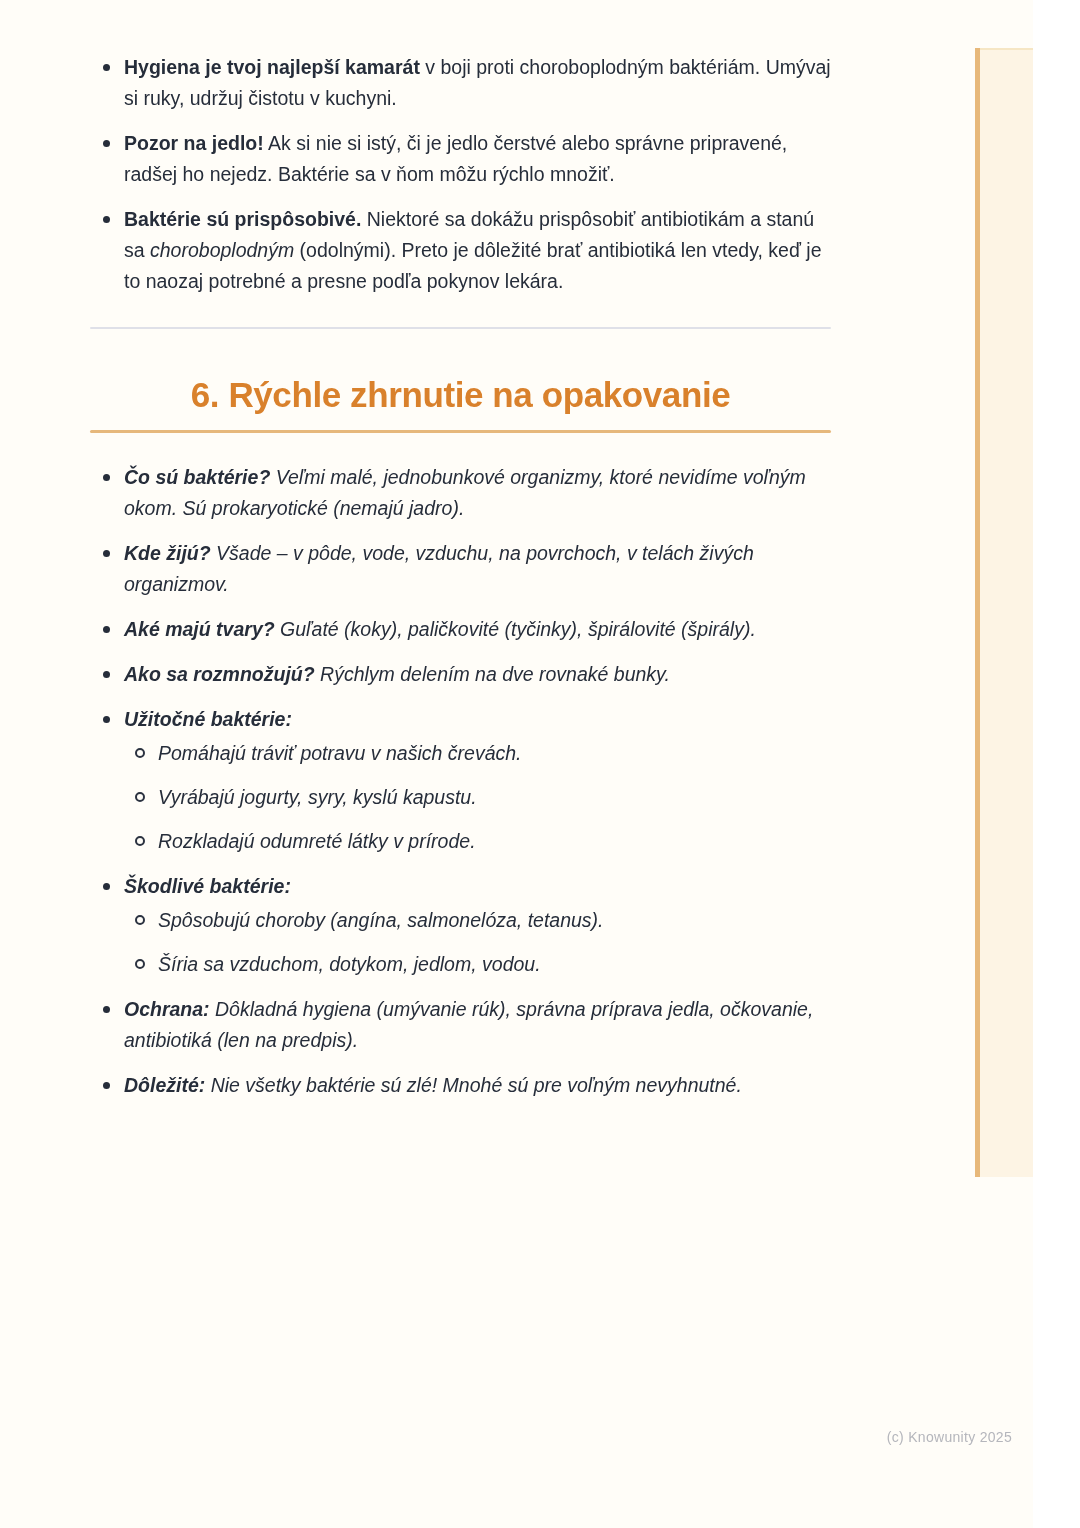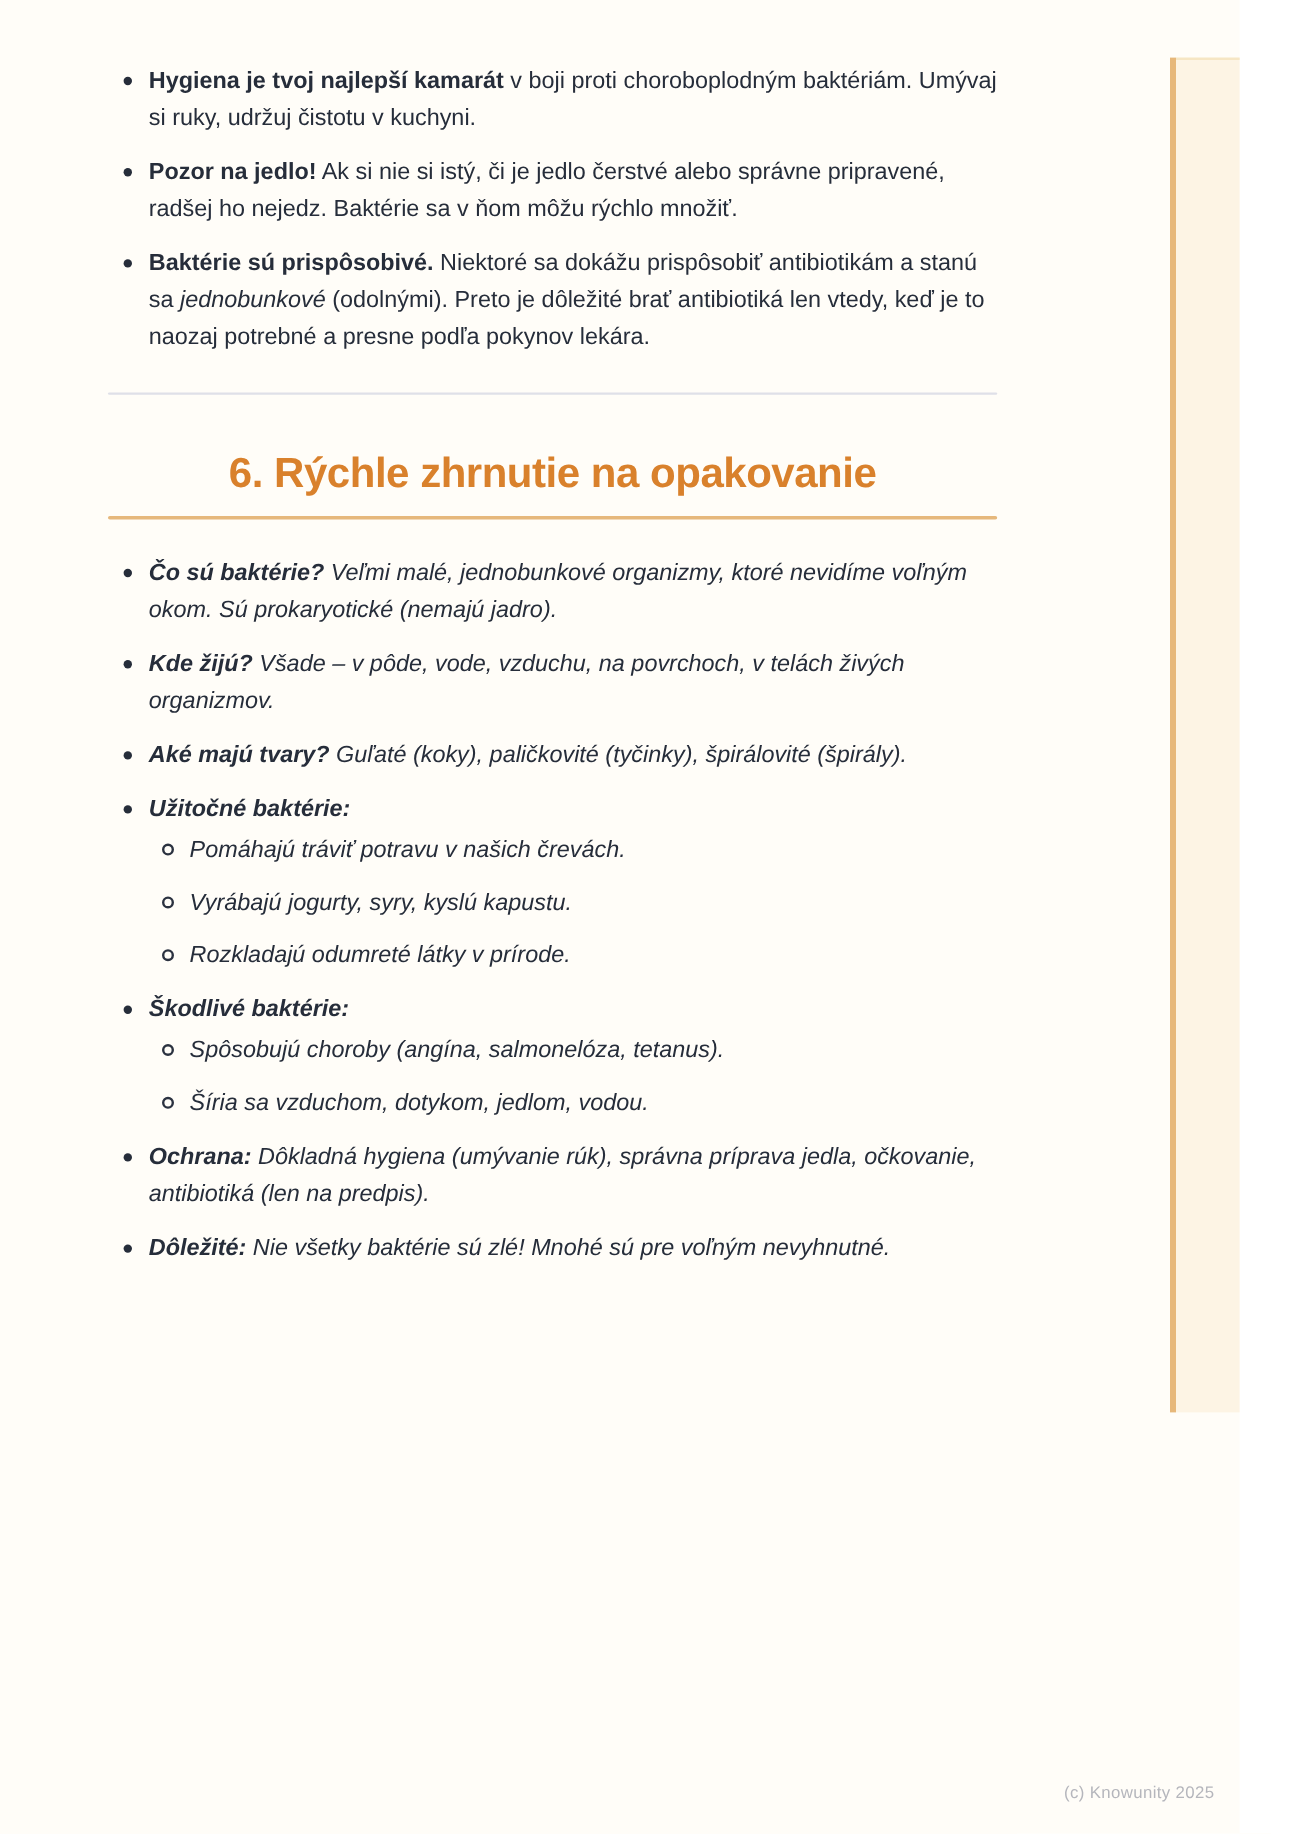--- a/index.html
+++ b/index.html
@@ -113,21 +113,21 @@
     margin-top: 14px;
     background: var(--heading_rule_color, #e6b87c);
     border-radius: 2px;
   }
   .summary-list {
     margin-top: 29px;
     font-style: italic;
   }
   .footer {
     position: absolute;
-    top: 1485px;
+    top: 1429px;
     right: 68px;
     font-size: 14px;
     letter-spacing: 0.3px;
     color: var(--footer_color, #b5b6bc);
   }
 </style>
 </head>
 <body>
 
 <div class="page">
@@ -139,38 +139,41 @@
   <div class="content">
 
     <ul class="lvl1">
       <li>
         <span class="b">Hygiena je tvoj najlepší kamarát</span><span> v boji proti choroboplodným baktériám. Umývaj si ruky, udržuj čistotu v kuchyni.</span>
       </li>
       <li>
         <span class="b">Pozor na jedlo!</span><span> Ak si nie si istý, či je jedlo čerstvé alebo správne pripravené, radšej ho nejedz. Baktérie sa v ňom môžu rýchlo množiť.</span>
       </li>
       <li>
-        <span class="b">Baktérie sú prispôsobivé.</span><span> Niektoré sa dokážu prispôsobiť antibiotikám a stanú sa </span><span class="i">jednobunkové</span><span> (odolnými). Preto je dôležité brať antibiotiká len vtedy, keď je to naozaj potrebné a presne podľa pokynov lekára.</span>
+        <span class="b">Baktérie sú prispôsobivé.</span><span> Niektoré sa dokážu prispôsobiť antibiotikám a stanú sa </span><span class="i">choroboplodným</span><span> (odolnými). Preto je dôležité brať antibiotiká len vtedy, keď je to naozaj potrebné a presne podľa pokynov lekára.</span>
       </li>
     </ul>
 
     <div class="divider"></div>
 
     <h1 class="heading">6. Rýchle zhrnutie na opakovanie</h1>
     <div class="heading-rule"></div>
 
     <ul class="lvl1 summary-list">
       <li>
         <span class="b">Čo sú baktérie?</span><span> Veľmi malé, jednobunkové organizmy, ktoré nevidíme voľným okom. Sú prokaryotické (nemajú jadro).</span>
       </li>
       <li>
         <span class="b">Kde žijú?</span><span> Všade – v pôde, vode, vzduchu, na povrchoch, v telách živých organizmov.</span>
       </li>
       <li>
         <span class="b">Aké majú tvary?</span><span> Guľaté (koky), paličkovité (tyčinky), špirálovité (špirály).</span>
+      </li>
+      <li>
+        <span class="b">Ako sa rozmnožujú?</span><span> Rýchlym delením na dve rovnaké bunky.</span>
       </li>
       <li>
         <span class="b">Užitočné baktérie:</span>
         <ul class="lvl2">
           <li><span>Pomáhajú tráviť potravu v našich črevách.</span></li>
           <li><span>Vyrábajú jogurty, syry, kyslú kapustu.</span></li>
           <li><span>Rozkladajú odumreté látky v prírode.</span></li>
         </ul>
       </li>
       <li>

